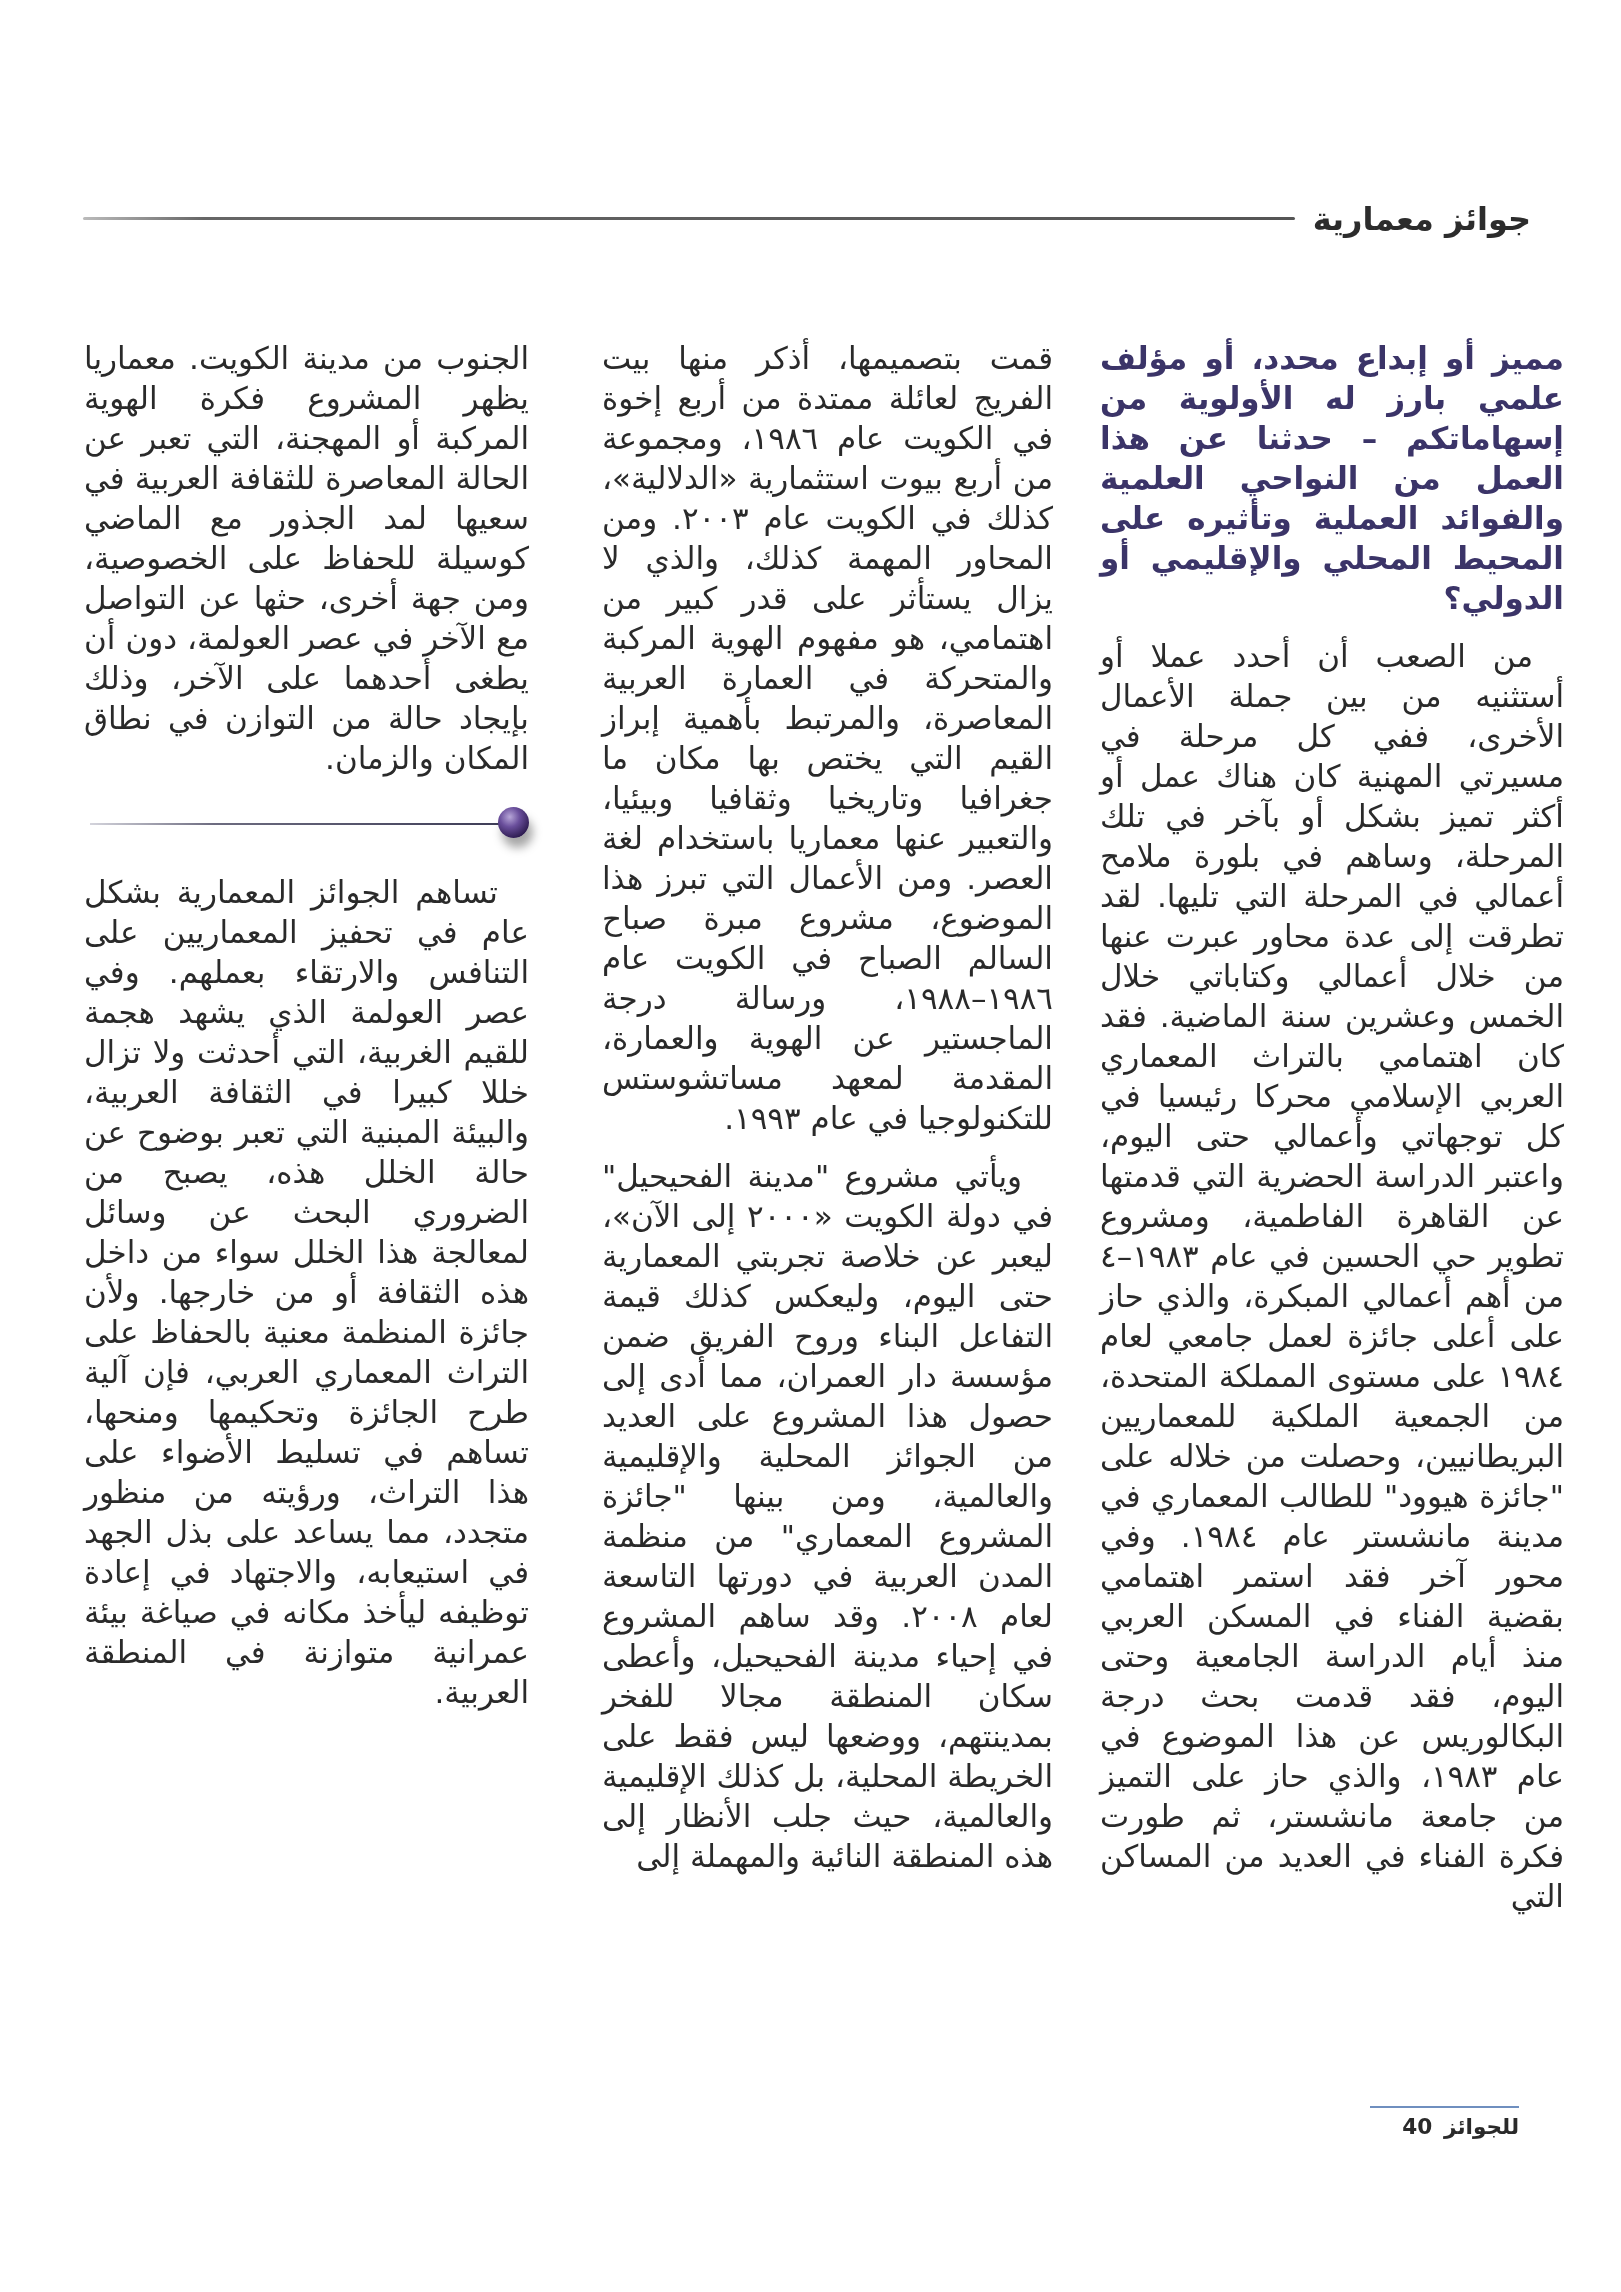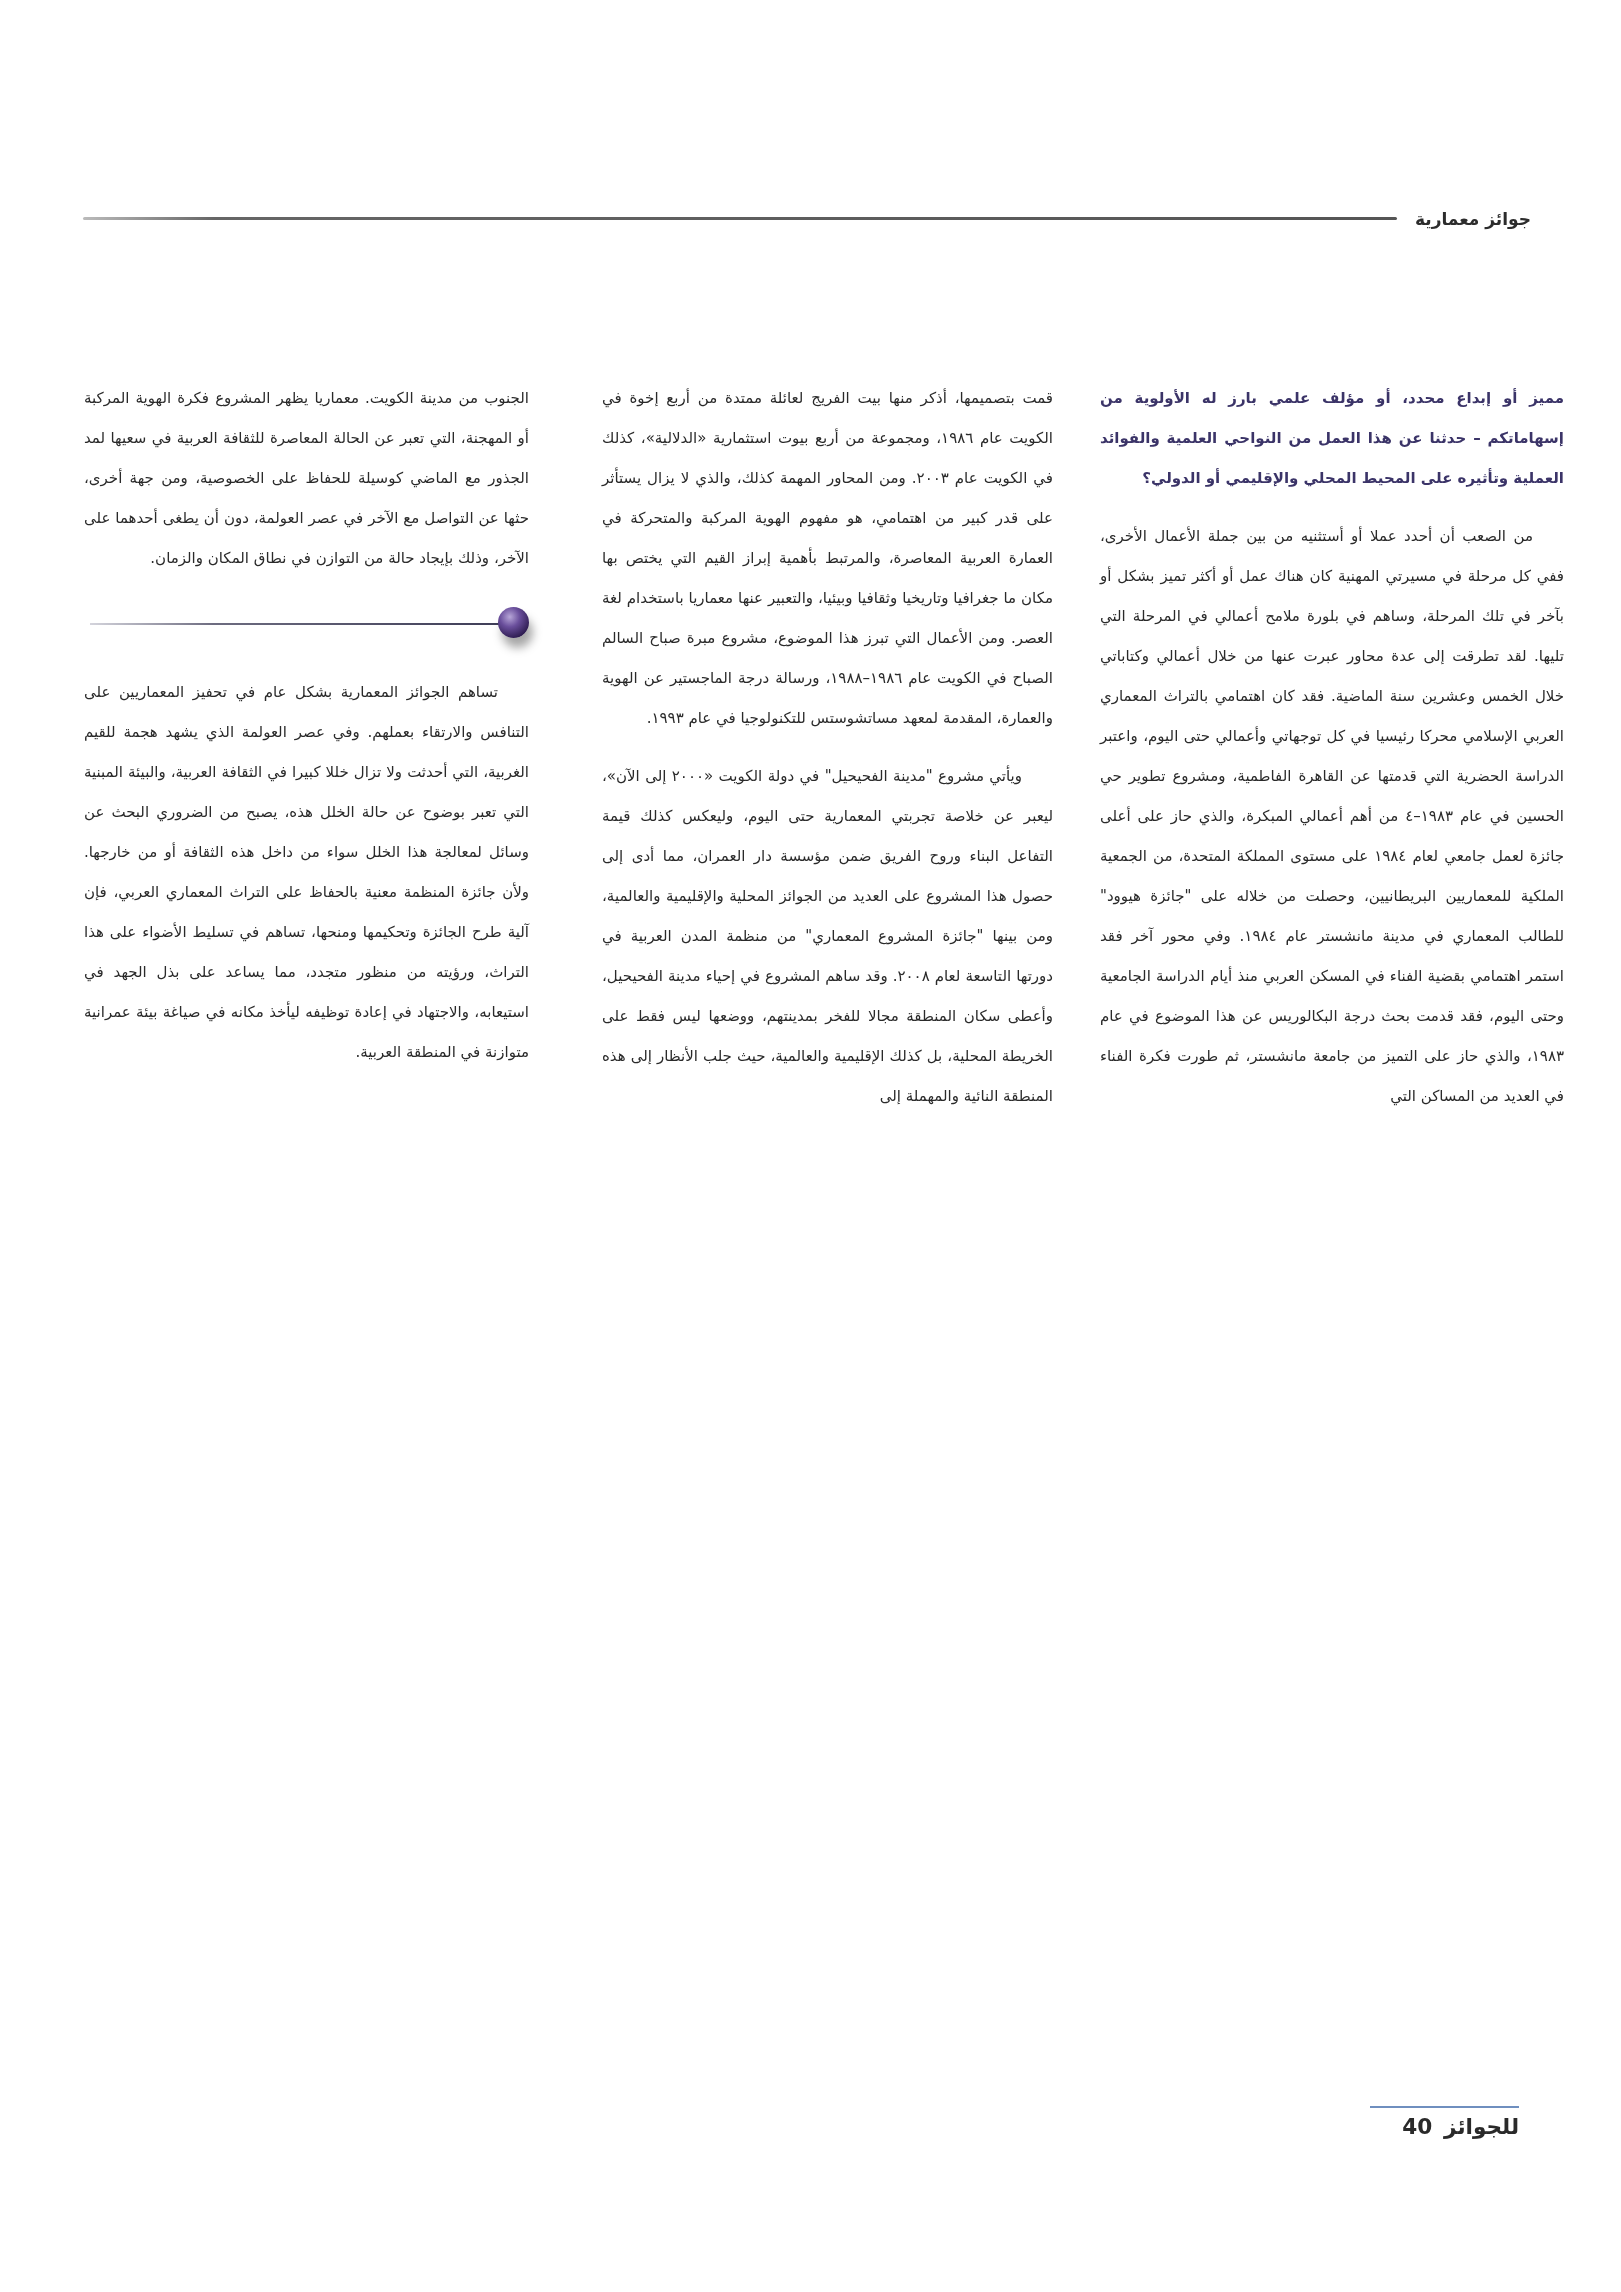--- a/index.html
+++ b/index.html
@@ -21,40 +21,39 @@
       left: 83px;
       right: 90px;
       height: 39px;
       direction: rtl;
       display: flex;
       align-items: center;
     }
     .running-title {
       font-family: "DejaVu Sans", sans-serif;
       font-weight: bold;
-      font-size: 17px;
+      font-size: 32px;
       color: #2c2c2c;
       white-space: nowrap;
       margin-left: 18px;
     }
     .running-rule {
       flex: 1;
       height: 3.9px;
       background: linear-gradient(to left, #555 0%, #666 90%, #bbb 100%);
       border-radius: 2px;
     }
     .column {
       position: absolute;
       top: 338px;
       direction: rtl;
       text-align: justify;
       text-align-last: right;
-      font-size: 15px;
+      font-size: 31px;
       line-height: 40px;
-      margin-top: 40px;
     }
     .col-right { left: 1100px; width: 464px; }
     .col-middle { left: 602px; width: 451px; }
     .col-left { left: 84px; width: 445px; }
 
     .question {
       font-weight: bold;
       color: #3b3468;
       margin: 0;
     }

